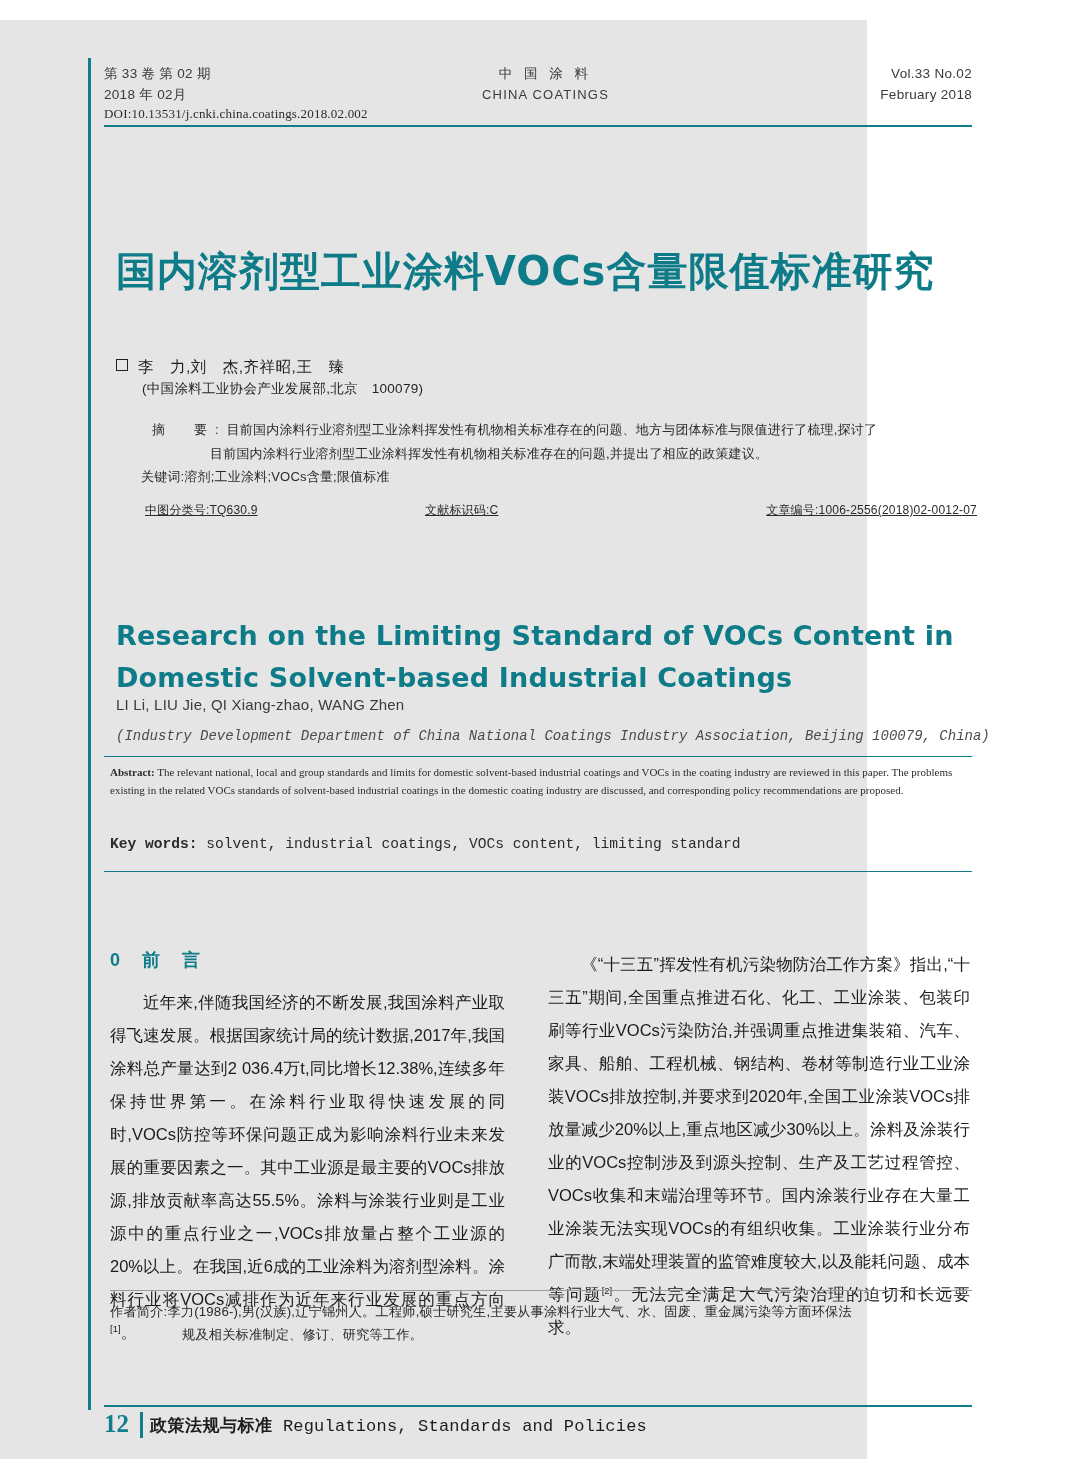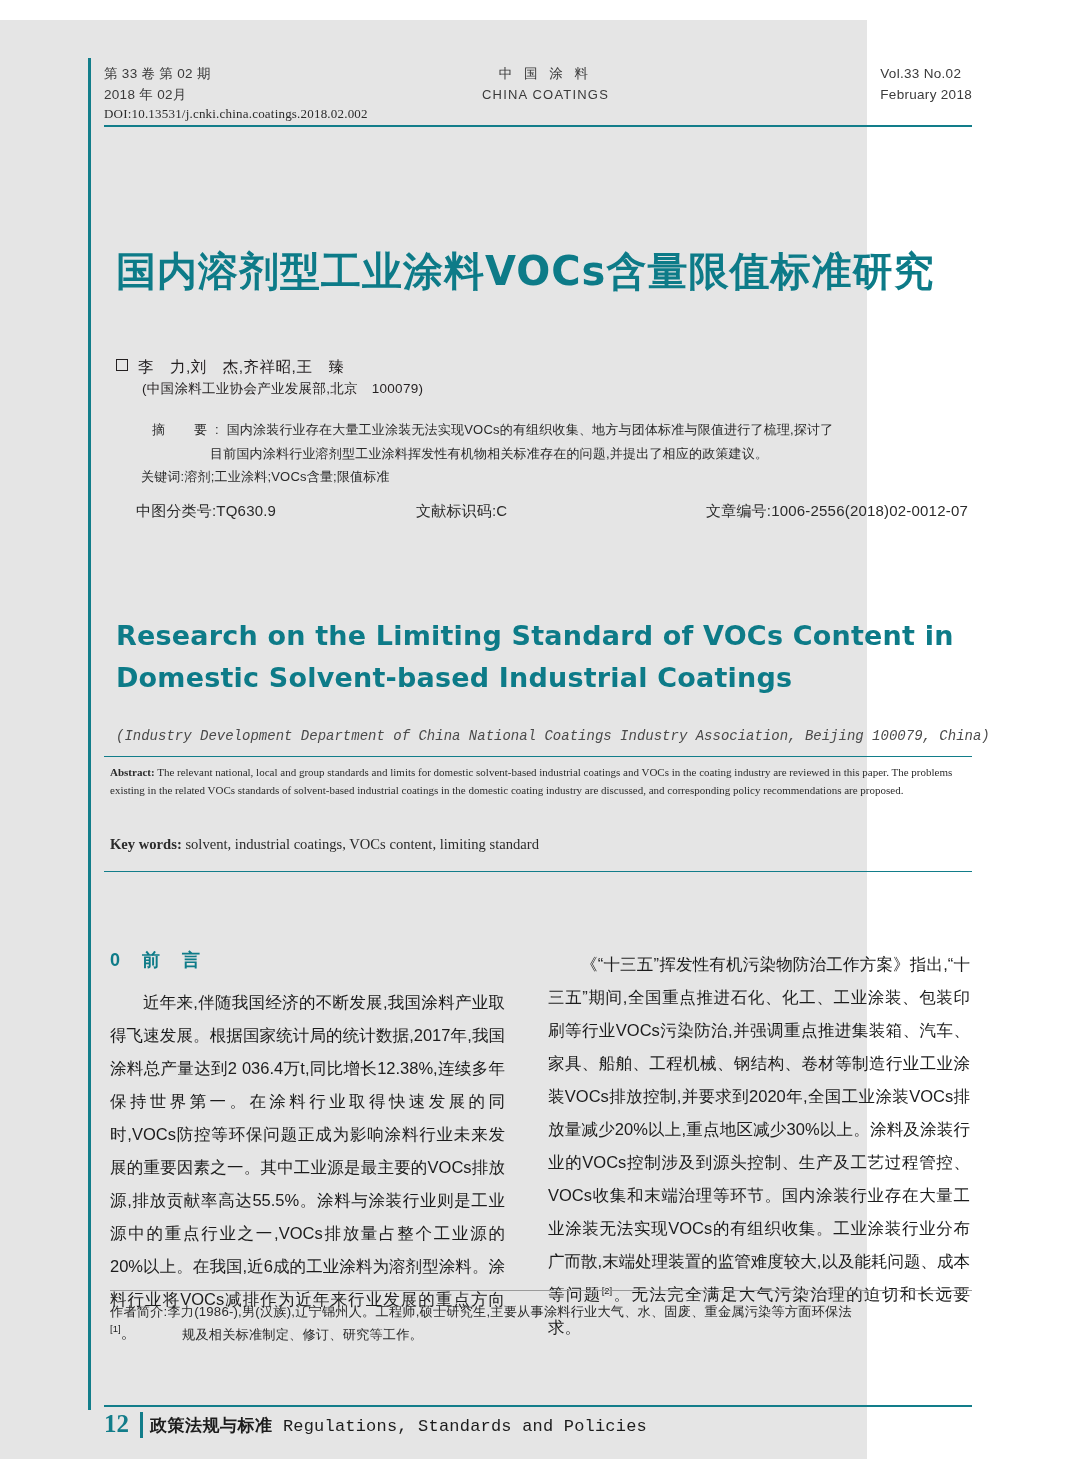--- a/index.html
+++ b/index.html
@@ -22,21 +22,21 @@
     background:#127d8a;
   }
   
   .runhead {
     position:absolute; left:104px; top:44px; width:868px;
     display:flex; justify-content:space-between; align-items:flex-start;
     font-size:13.5px; color:#3a3a3a; letter-spacing:.3px;
   }
   .runhead .col { line-height:1.55; }
   .runhead .mid { text-align:center; }
-  .runhead .right { }
+  .runhead .right { text-align:right; }
   .runhead .mid .cn { letter-spacing:4px; }
   .runhead .mid .en { letter-spacing:1.2px; font-size:13px; }
   .doi {
     position:absolute; left:104px; top:86px;
     font-family:"Liberation Serif", serif;
     font-size:13px; color:#2b2b2b; letter-spacing:.2px;
   }
   .rule-top {
     position:absolute; left:104px; top:105px; width:868px; height:2px;
     background:#127d8a;
@@ -70,22 +70,22 @@
     font-size:13px; line-height:1.85; color:#2a2a2a; letter-spacing:.2px;
   }
   .cn-abs .lbl { letter-spacing:8px; }
   .cn-abs .body { display:inline; }
   .cn-abs .l2 { display:block; padding-left:58px; }
   .cn-keys {
     position:absolute; left:141px; top:448px; width:830px;
     font-size:13px; color:#2a2a2a; letter-spacing:.2px;
   }
   .cn-class {
-    position:absolute; left:136px; top:482px; width:832px;
-    display:flex; font-size:15px; color:#2a2a2a; letter-spacing:.2px;
+    position:absolute; left:145px; top:482px; width:832px;
+    display:flex; font-size:12px; color:#2a2a2a; letter-spacing:.2px;text-decoration:underline;
   }
   .cn-class .c1 { width:280px; }
   .cn-class .c2 { width:260px; }
   .cn-class .c3 { flex:1; text-align:right; }
   
   .en-title {
     position:absolute; left:116px; top:573px; width:880px;
     font-family:"DejaVu Sans", sans-serif;
     font-weight:bold; font-size:27px; line-height:1.55;
     color:#0d7b88; letter-spacing:.2px;
@@ -104,21 +104,21 @@
     background:#127d8a;
   }
   .en-abs {
     position:absolute; left:110px; top:744px; width:865px;
     font-family:Liberation Serif, serif;
     font-size:11px; line-height:1.62; color:#2b2b2b;
   }
   .en-abs b { font-weight:bold; }
   .en-keys {
     position:absolute; left:110px; top:816px; width:865px;
-    font-family:Liberation Serif, serif;
+    font-family:Liberation Mono, monospace;
     font-size:14.6px; color:#2b2b2b;
   }
   .rule-mid {
     position:absolute; left:104px; top:851px; width:868px; height:1px;
     background:#127d8a;
   }
   
   .sec-head {
     position:absolute; left:110px; top:928px;
     font-family:Liberation Sans, sans-serif;
@@ -195,36 +195,37 @@
   <div class="rule-top"></div>
 
   <h1 class="cn-title">国内溶剂型工业涂料VOCs含量限值标准研究</h1>
 
   <div class="cn-authors">
     <span class="sq"></span><span>李　力,刘　杰,齐祥昭,王　臻</span>
   </div>
   <div class="cn-affil">(中国涂料工业协会产业发展部,北京　100079)</div>
 
   <div class="cn-abs">
-    <span class="lbl">摘　要:</span><span class="body">国内涂装行业存在大量工业涂装无法实现VOCs的有组织收集、地方与团体标准与限值进行了梳理,探讨了</span>
+    <span class="lbl">摘　要:</span><span class="body">目前国内涂料行业溶剂型工业涂料挥发性有机物相关标准存在的问题、地方与团体标准与限值进行了梳理,探讨了</span>
     <span class="l2">目前国内涂料行业溶剂型工业涂料挥发性有机物相关标准存在的问题,并提出了相应的政策建议。</span>
   </div>
 
   <div class="cn-keys">关键词:溶剂;工业涂料;VOCs含量;限值标准</div>
 
   <div class="cn-class">
     <div class="c1">中图分类号:TQ630.9</div>
     <div class="c2">文献标识码:C</div>
     <div class="c3">文章编号:1006-2556(2018)02-0012-07</div>
   </div>
 
   <h2 class="en-title">
     <span>Research on the Limiting Standard of VOCs Content in</span><br>
     <span>Domestic Solvent-based Industrial Coatings</span>
   </h2>
+  <div class="en-authors">LI Li, LIU Jie, QI Xiang-zhao, WANG Zhen</div>
   <div class="en-affil">(Industry Development Department of China National Coatings Industry Association, Beijing 100079, China)</div>
 
   <div class="rule-en"></div>
 
   <div class="en-abs">
     <b>Abstract:</b><span> The relevant national, local and group standards and limits for domestic solvent-based industrial coatings and VOCs in the coating industry are reviewed in this paper. The problems existing in the related VOCs standards of solvent-based industrial coatings in the domestic coating industry are discussed, and corresponding policy recommendations are proposed.</span>
   </div>
   <div class="en-keys">
     <b>Key words:</b><span> solvent, industrial coatings, VOCs content, limiting standard</span>
   </div>

